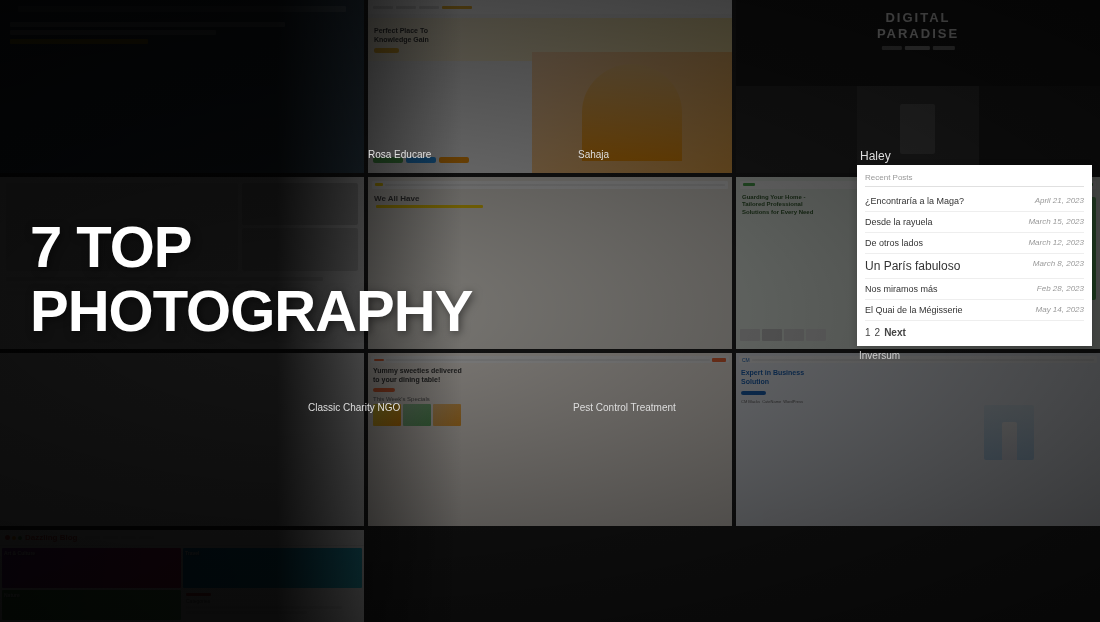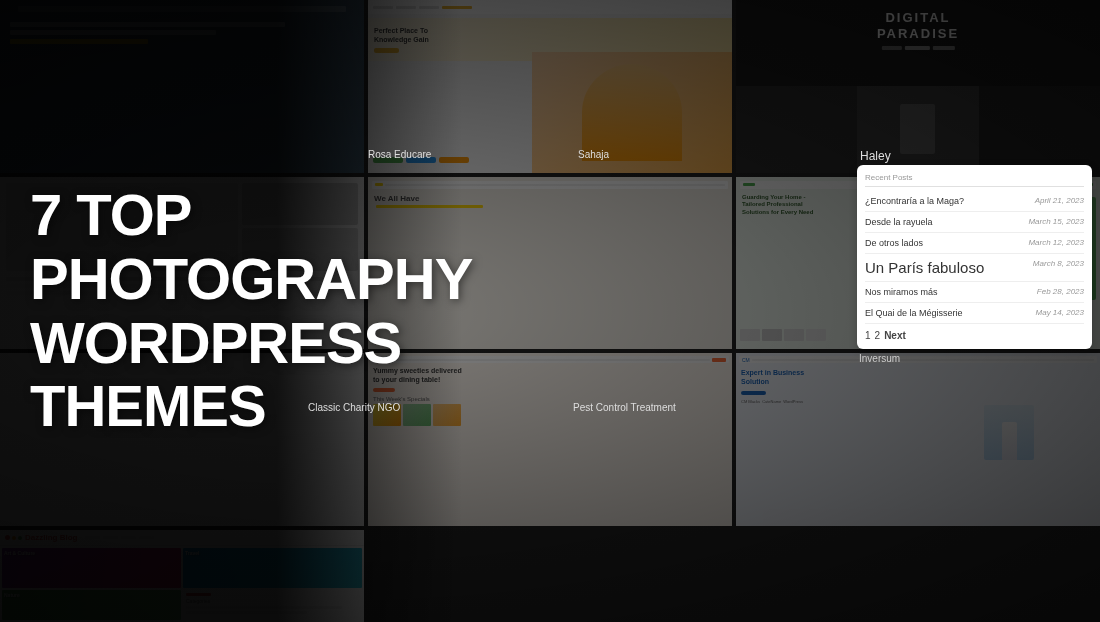--- a/index.html
+++ b/index.html
@@ -410,55 +410,55 @@
 
 </div>
 
 <div class="overlay"></div>
 <div class="left-overlay"></div>
 
 <div class="headline-container">
   <div class="headline-text">
     <span>7 TOP</span><br>
     <span>PHOTOGRAPHY</span><br>
-    <span>WORDPRESS THEMES</span><br>
+    <br>
   </div>
 </div>
 
 <div style="position:absolute;top:4px;left:0;width:100%;height:100%;pointer-events:none;border-radius:21px;">
 
   <div style="position:absolute;left:368px;top:145px;font-size:10px;color:#ddd;">Rosa Educare</div>
   <div style="position:absolute;left:578px;top:145px;font-size:10px;color:#ddd;">Sahaja</div>
   <div style="position:absolute;left:860px;top:145px;font-size:12px;color:#ddd;">Haley</div>
 
   <div style="position:absolute;left:308px;top:398px;font-size:10px;color:#ddd;">Classic Charity NGO</div>
   <div style="position:absolute;left:573px;top:398px;font-size:10px;color:#ddd;">Pest Control Treatment</div>
 
 </div>
 
 <div style="position:absolute;right:8px;top:165px;width:235px;">
-  <div style="background:white;border-radius:6px;padding:8px;box-shadow:0 2px 8px rgba(0,0,0,0.2);">
+  <div style="background:white;border-radius:0;padding:8px;box-shadow:0 2px 8px rgba(0,0,0,0.2);">
     <div style="display:flex;justify-content:space-between;align-items:center;border-bottom:1px solid #e0e0e0;padding-bottom:4px;margin-bottom:4px;">
       <div style="font-size:8px;color:#999;">Recent Posts</div>
     </div>
 
     <div class="inversum-item">
       <span style="flex:1;font-size:9px;color:#333;">¿Encontraría a la Maga?</span>
       <span class="inversum-date">April 21, 2023</span>
     </div>
     <div class="inversum-item">
       <span style="flex:1;font-size:9px;color:#333;">Desde la rayuela</span>
       <span class="inversum-date">March 15, 2023</span>
     </div>
     <div class="inversum-item">
       <span style="flex:1;font-size:9px;color:#333;">De otros lados</span>
       <span class="inversum-date">March 12, 2023</span>
     </div>
     <div class="inversum-item">
-      <span style="flex:1;font-size:15px;color:#333;">Un París fabuloso</span>
+      <span style="flex:1;font-size:12px;color:#333;">Un París fabuloso</span>
       <span class="inversum-date">March 8, 2023</span>
     </div>
     <div class="inversum-item">
       <span style="flex:1;font-size:9px;color:#333;">Nos miramos más</span>
       <span class="inversum-date">Feb 28, 2023</span>
     </div>
     <div class="inversum-item">
       <span style="flex:1;font-size:9px;color:#333;">El Quai de la Mégisserie</span>
       <span class="inversum-date">May 14, 2023</span>
     </div>

